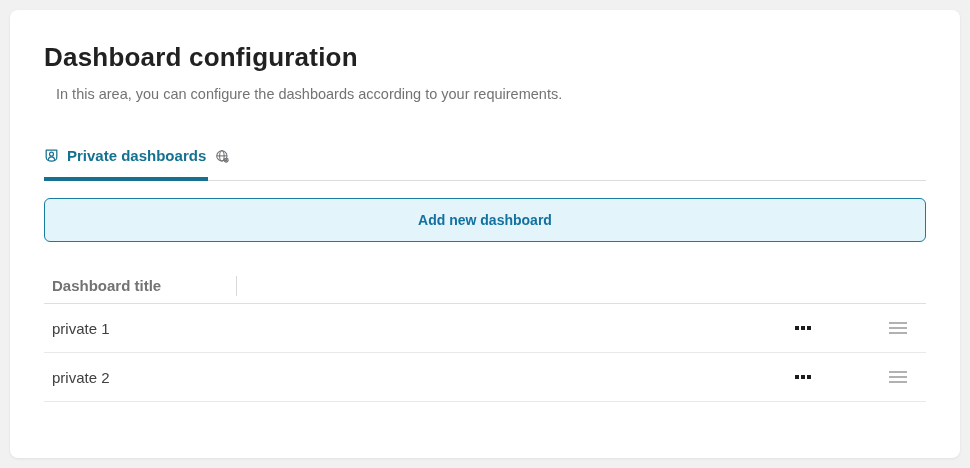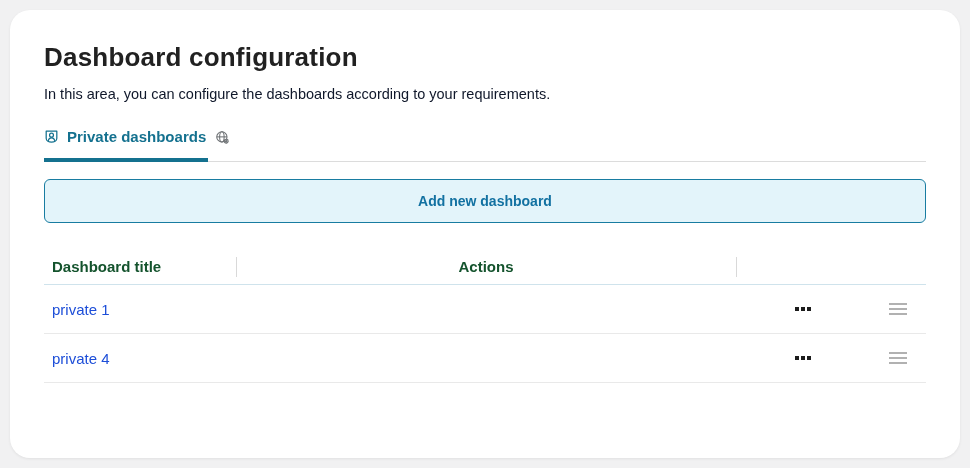--- a/index.html
+++ b/index.html
@@ -4,32 +4,32 @@
 <style>
   html,body{margin:0;padding:0;}
   body{
     width:970px;height:468px;position:relative;overflow:hidden;
     background:var(--page-bg,#f1f1f2);
     font-family:"Liberation Sans","DejaVu Sans",sans-serif;
     -webkit-font-smoothing:antialiased;
   }
   .card{
     position:absolute;left:10px;top:10px;right:10px;bottom:10px;
-    background:var(--card-bg,#fff);border-radius:20px;
+    background:var(--card-bg,#fff);border-radius:8px;
     padding:0 34px;box-sizing:border-box;
     box-shadow:0 1px 3px rgba(0,0,0,.07);
   }
   h1.page-title{
     margin:32px 0 0;font-size:26px;font-weight:700;color:#212121;letter-spacing:.2px;
   }
   p.subtitle{
-    margin:13px 0 0;font-size:14.5px;color:#0f172a;
+    margin:13px 12px 0;font-size:14.5px;color:#737373;
   }
   .tabbar{
-    display:flex;gap:7px;margin-top:26px;align-items:flex-end;
+    display:flex;gap:7px;margin-top:45px;align-items:flex-end;
     border-bottom:1px solid #dcdcdc;
   }
   .tab{
     display:inline-flex;align-items:center;gap:8px;
     padding:0 2px 13px 0;font-size:15px;cursor:pointer;
     color:var(--tab-inactive,#6e7275);
     border-bottom:4px solid transparent;margin-bottom:-1px;
   }
   .tab.active{
     color:var(--accent,#14718f);font-weight:700;
@@ -42,31 +42,31 @@
     border:1px solid var(--button-border,#187ca1);
     border-radius:6px;
     color:var(--button-text,#1271a1);
     font-weight:700;font-size:14px;font-family:inherit;cursor:pointer;
   }
   .table{margin-top:26px;}
   .thead,.trow{
     display:grid;grid-template-columns:192px 500px 134px 1fr;align-items:center;
   }
   .thead{
-    height:35px;font-weight:700;font-size:15px;color:#14532d;
+    height:35px;font-weight:700;font-size:15px;color:#737373;
     border-bottom:1px solid var(--header-divider,#cfe3ec);
   }
   .th{padding-left:8px;position:relative;height:100%;display:flex;align-items:center;}
   .th + .th::before{
     content:"";position:absolute;left:0;top:50%;transform:translateY(-50%);
     width:1px;height:20px;background:#d9d9d9;
   }
   .th.center{justify-content:center;padding-left:0;}
   .trow{
-    height:48px;font-size:15px;color:#1d4ed8;
+    height:48px;font-size:15px;color:#404040;
     border-bottom:1px solid var(--row-divider,#e9e9e9);
   }
   .td{padding-left:8px;}
   .td.center{padding-left:0;display:flex;justify-content:center;align-items:center;}
   .kebab-btn{
     background:none;border:none;padding:6px;cursor:pointer;line-height:0;
     display:inline-flex;gap:2px;align-items:center;
   }
   .kebab-btn .dot{width:4px;height:4px;background:#1c1c1c;display:inline-block;}
   .drag{
@@ -105,21 +105,20 @@
         </svg>
       </span>
     </div>
   </div>
 
   <button class="add-btn">Add new dashboard</button>
 
   <div class="table">
     <div class="thead">
       <div class="th">Dashboard title</div>
-      <div class="th center">Actions</div>
       <div class="th"></div>
     </div>
 
     <div class="trow">
       <div class="td">private 1</div>
       <div class="td"></div>
       <div class="td center">
         <button class="kebab-btn">
           <span class="ellipsis" style="display:inline-flex;gap:2px;">
             <span class="dot"></span>
@@ -131,21 +130,21 @@
       <div class="td center">
         <span class="drag">
           <span class="bar"></span>
             <span class="bar"></span>
             <span class="bar"></span>
         </span>
       </div>
     </div>
 
     <div class="trow">
-      <div class="td">private 4</div>
+      <div class="td">private 2</div>
       <div class="td"></div>
       <div class="td center">
         <button class="kebab-btn">
           <span class="ellipsis" style="display:inline-flex;gap:2px;">
             <span class="dot"></span>
               <span class="dot"></span>
               <span class="dot"></span>
           </span>
         </button>
       </div>

